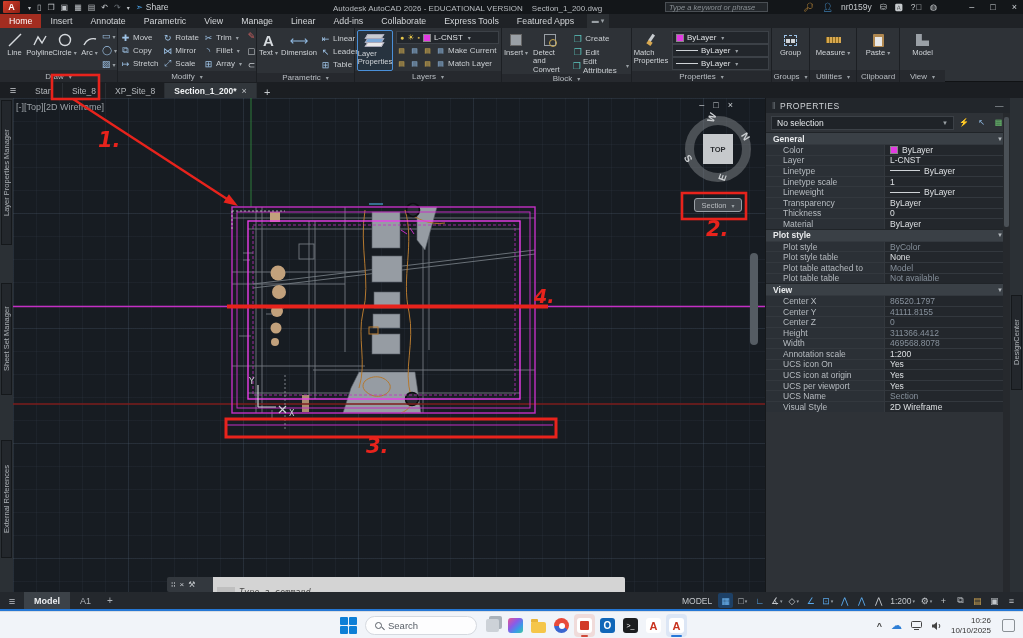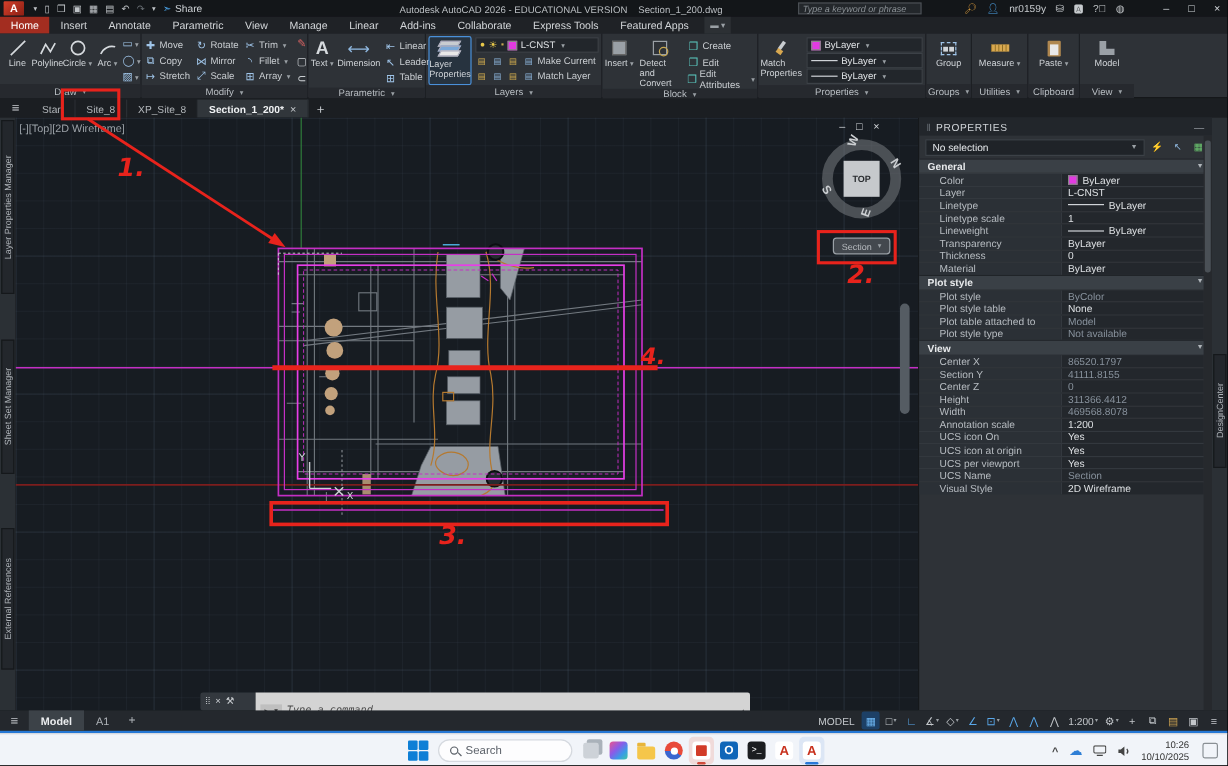--- a/index.html
+++ b/index.html
@@ -707,37 +707,37 @@
             <span>None</span>
           </div>
         </div>
         <div class="prow">
           <div class="lab">Plot table attached to</div>
           <div class="val muted">
             <span>Model</span>
           </div>
         </div>
         <div class="prow">
-          <div class="lab">Plot style type</div>
+          <div class="lab">Plot table table</div>
           <div class="val muted">
             <span>Not available</span>
           </div>
         </div>
         <div class="sec-head">
           <span>View</span>
           <span class="arr">▼</span>
         </div>
         <div class="prow">
           <div class="lab">Center X</div>
           <div class="val muted">
             <span>86520.1797</span>
           </div>
         </div>
         <div class="prow">
-          <div class="lab">Section Y</div>
+          <div class="lab">Center Y</div>
           <div class="val muted">
             <span>41111.8155</span>
           </div>
         </div>
         <div class="prow">
           <div class="lab">Center Z</div>
           <div class="val muted">
             <span>0</span>
           </div>
         </div>

